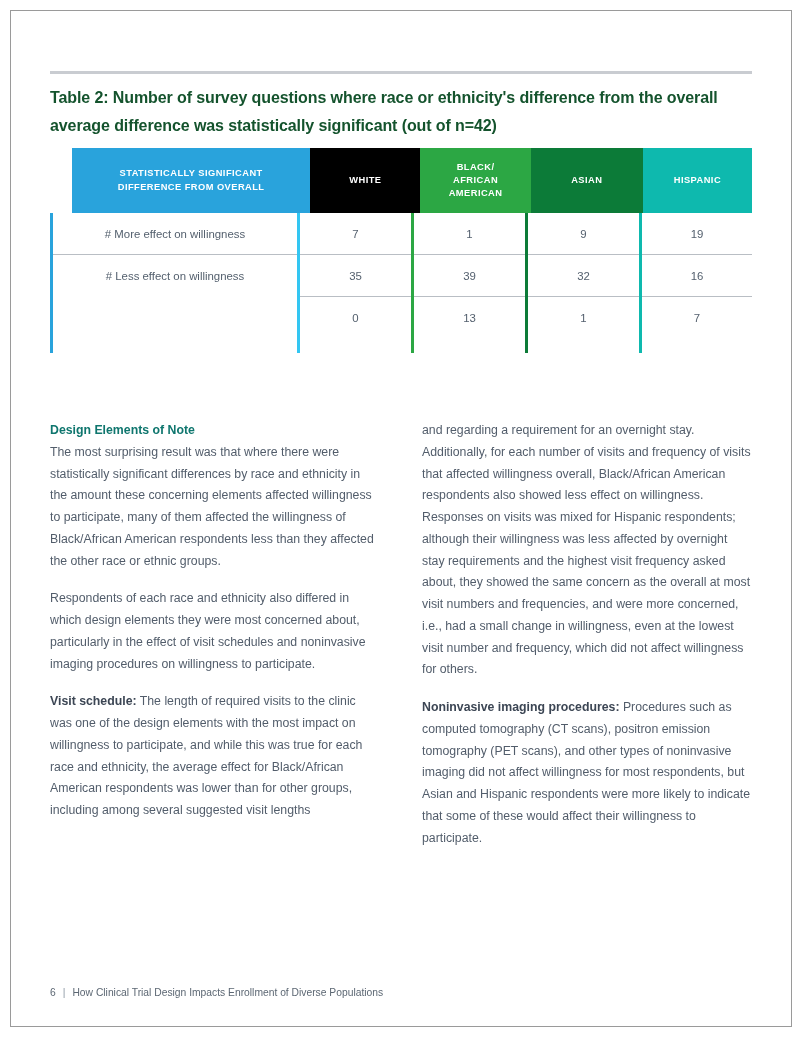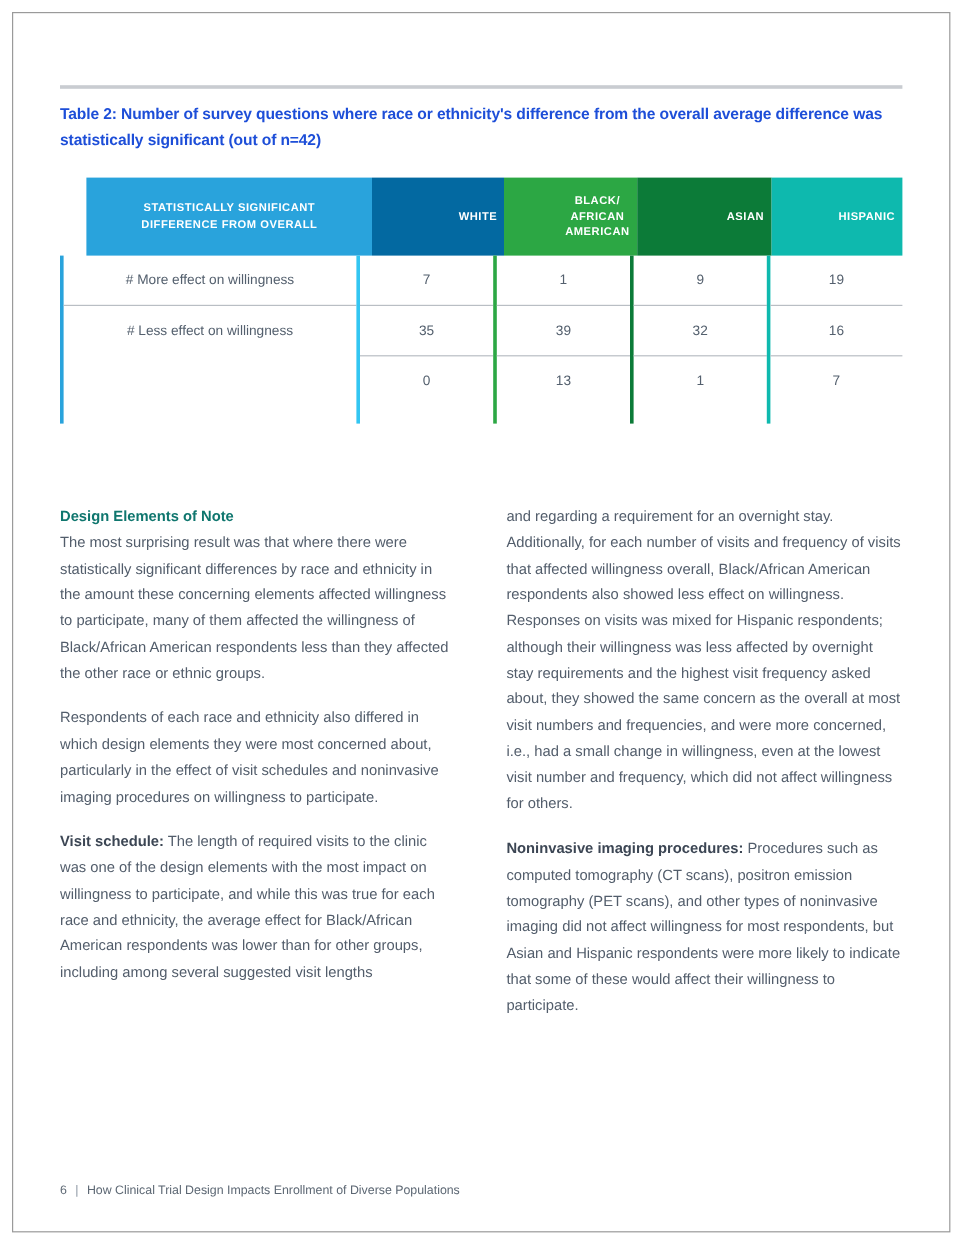--- a/index.html
+++ b/index.html
@@ -44,43 +44,43 @@
     top: 71px;
     width: 702px;
     height: 3px;
     background: #c9ccd1;
   }
   .table-caption {
     position: absolute;
     left: 0;
     top: 84px;
     width: 690px;
-    font-size: 13px;
+    font-size: 16px;
     font-weight: bold;
     line-height: 1.72;
-    color: #1d4ed8;
+    color: #14532d;
     letter-spacing: -0.1px;
   }
 
   
   .table {
     position: absolute;
     left: 0;
     top: 148px;
     width: 702px;
   }
   .thead {
     display: flex;
     height: 65px;
     margin-left: 22px;
   }
   .th {
     display: flex;
     align-items: center;
-    justify-content: flex-end;
+    justify-content: center;
     text-align: center;
     color: #ffffff;
     font-size: 9.3px;
     font-weight: bold;
     letter-spacing: 0.45px;
     line-height: 1.42;
     box-sizing: border-box;
     padding: 0 6px;
   }
   .th.first { justify-content: center; }
@@ -171,21 +171,21 @@
 
     <div class="table">
 
       <div class="thead">
         <div class="th first col-0" style="background:#29A3DC">
           <div>
             <div>STATISTICALLY SIGNIFICANT</div>
             <div>DIFFERENCE FROM OVERALL</div>
           </div>
         </div>
-        <div class="th col-1" style="background:#0369a1">
+        <div class="th col-1" style="background:#000000">
           <span>WHITE</span>
         </div>
         <div class="th col-2" style="background:#2CA744">
           <div>
             <div>BLACK/</div>
             <div>AFRICAN</div>
             <div>AMERICAN</div>
           </div>
         </div>
         <div class="th col-3" style="background:#0C7B38">

